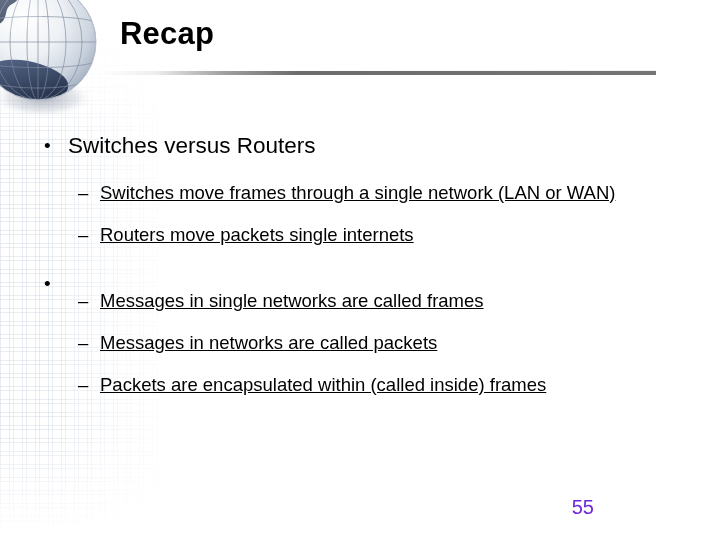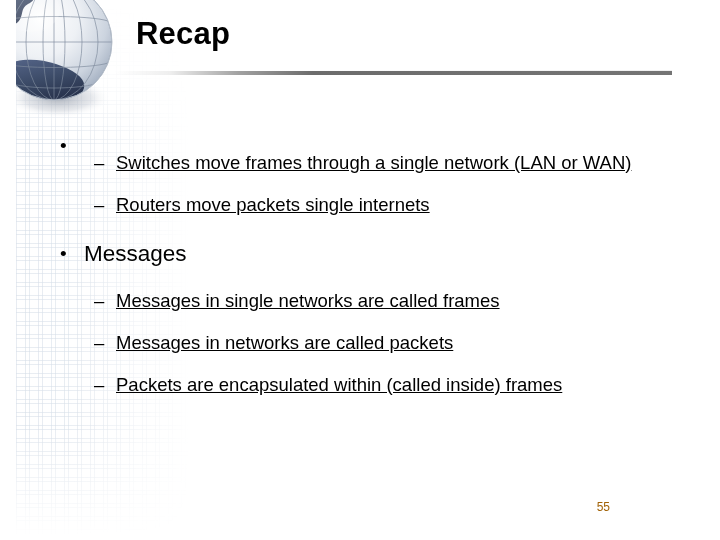--- a/index.html
+++ b/index.html
@@ -11,21 +11,20 @@
   body {
     font-family: "Liberation Sans", sans-serif;
   }
 
   #slide {
     position: relative;
     width: 656px;
     height: 540px;
     overflow: hidden;
     background: #ffffff;
-    margin-left: 16px;
   }
 
   
   #grid-watermark {
     position: absolute;
     left: 0;
     top: 0;
     width: 190px;
     height: 540px;
     background-image:
@@ -153,22 +152,22 @@
   }
   .lvl2 .txt { display: block; text-decoration: underline; }
   .gap-md { height: 17px; }
   .gap-lg { height: 22px; }
 
   
   #page-number {
     position: absolute;
     right: 62px;
     top: 495px;
-    font-size: 12px;
-    color: #a16207;
+    font-size: 20px;
+    color: #6d28d9;
     line-height: 24px;
   }
 </style>
 </head>
 <body>
 
 <div id="slide">
 
   <div id="grid-watermark"></div>
 
@@ -234,41 +233,41 @@
   <div id="title-bar">
     <div id="page-title">Recap</div>
   </div>
   <div id="title-divider-shine"></div>
   <div id="title-divider"></div>
 
   <div id="body-content">
 
     <div class="lvl1">
       <span class="marker">•</span>
+      <span class="txt">Switches versus Routers</span>
     </div>
 
     <div class="gap-md"></div>
 
     <div class="lvl2">
       <span class="marker">–</span>
       <span class="txt">Switches move frames through a single network (LAN or WAN)</span>
     </div>
 
     <div class="gap-md"></div>
 
     <div class="lvl2">
       <span class="marker">–</span>
       <span class="txt">Routers move packets single internets</span>
     </div>
 
     <div class="gap-lg"></div>
 
     <div class="lvl1">
       <span class="marker">•</span>
-      <span class="txt">Messages</span>
     </div>
 
     <div class="gap-md"></div>
 
     <div class="lvl2">
       <span class="marker">–</span>
       <span class="txt">Messages in single networks are called frames</span>
     </div>
 
     <div class="gap-md"></div>

